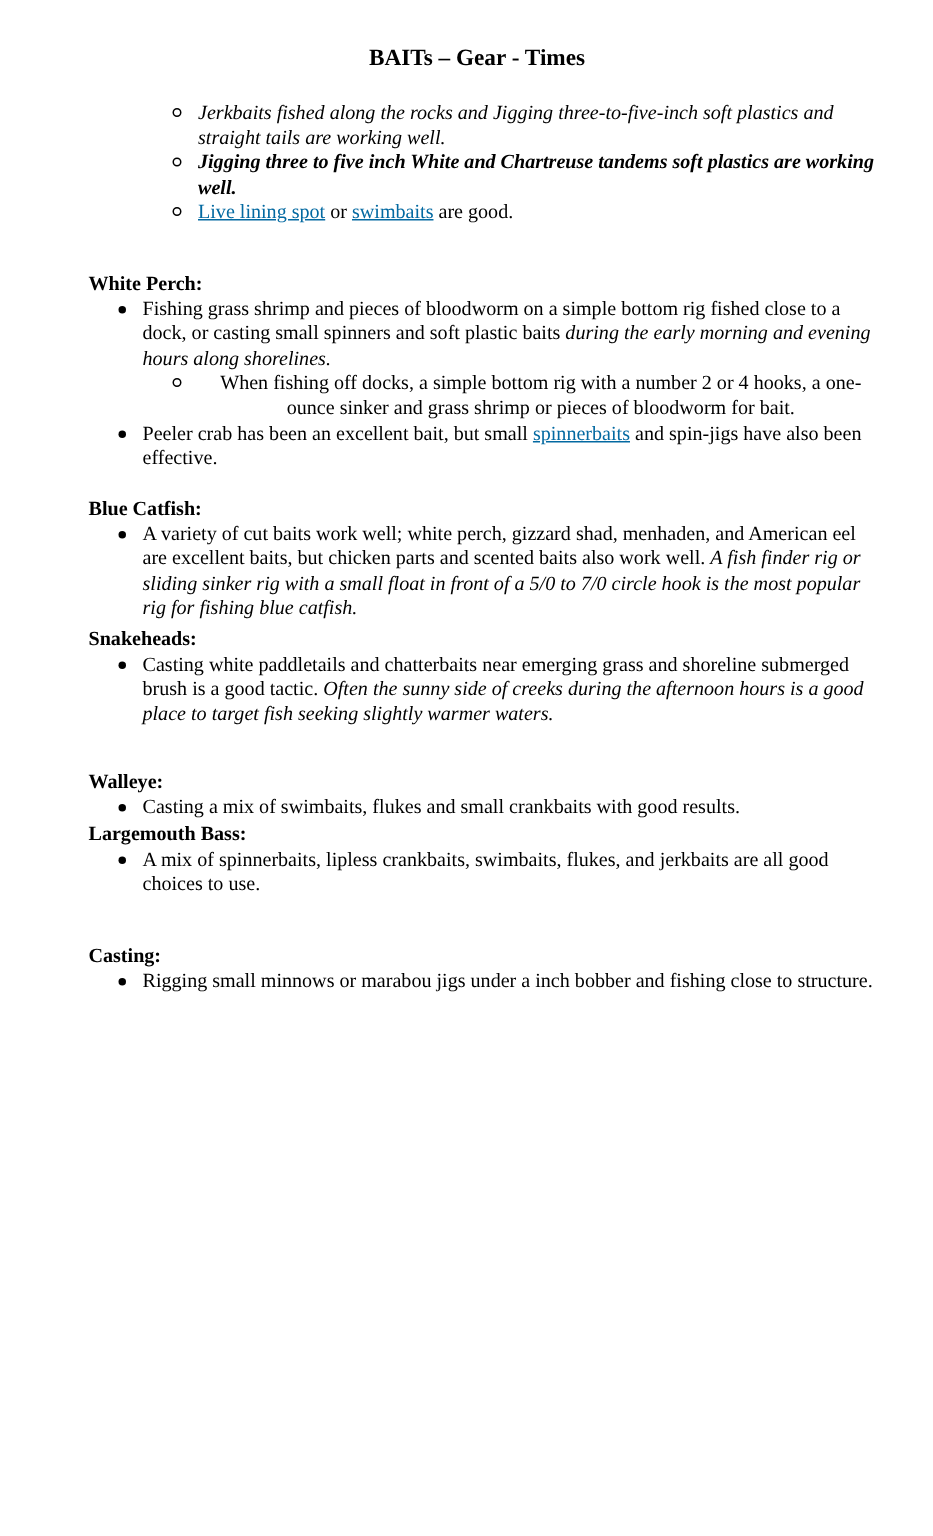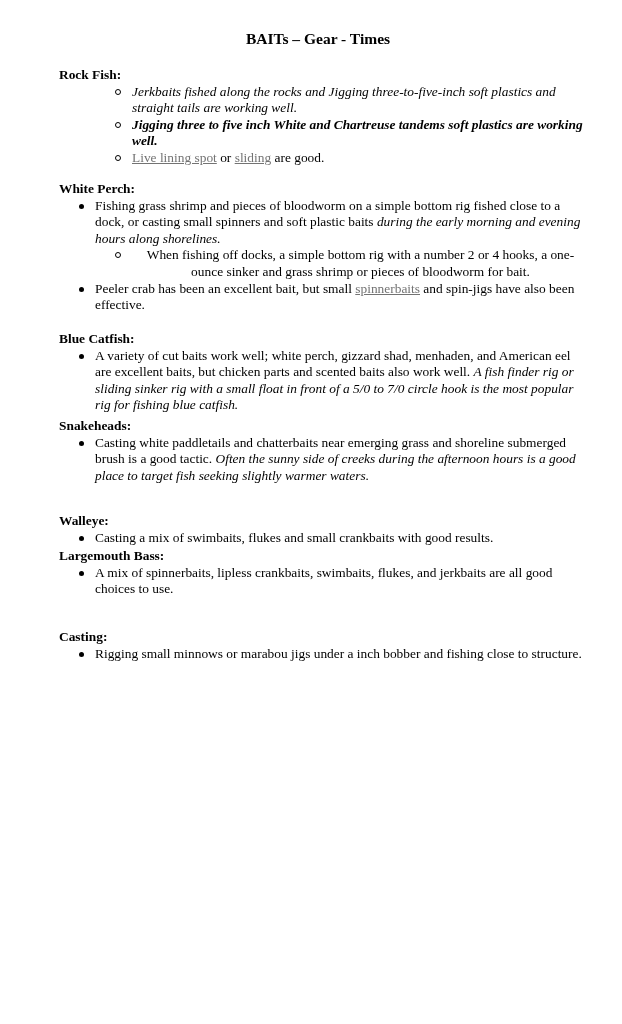--- a/index.html
+++ b/index.html
@@ -24,42 +24,41 @@
       width: 5px; height: 5px; border-radius: 50%; background: #000;
     }
     .l2 { padding-left: 73px; }
     .l2::before {
       content: ""; position: absolute; left: 56px; top: 5px;
       width: 4px; height: 4px; border-radius: 50%; border: 1.3px solid #000; background: transparent;
     }
     .nested .l2 { padding-left: 37px; text-align: center; }
     .nested .l2::before { left: 20px; }
     .nested { margin-left: -36px; padding-left: 36px; }
-    a.link { color: #737373; text-decoration: underline; }
+    a.link { color: #0369a1; text-decoration: underline; }
     .it { font-style: italic; }
     .bi { font-style: italic; font-weight: bold; }
   </style>
 </head>
 <body>
 
 <div class="page">
 
   <div class="title">BAITs – Gear - Times</div>
 
   <div class="section" style="top:67px;">
-    <p class="sec-head">Rock Fish:</p>
     <ul>
       <li class="l2">
         <span class="it">Jerkbaits fished along the rocks and Jigging three-to-five-inch soft plastics and straight tails are working well.</span>
       </li>
       <li class="l2">
         <span class="bi">Jigging three to five inch White and Chartreuse tandems soft plastics are working well.</span>
       </li>
       <li class="l2">
-        <a class="link" href="#">Live lining spot</a><span> or </span><a class="link" href="#">sliding</a><span> are good.</span>
+        <a class="link" href="#">Live lining spot</a><span> or </span><a class="link" href="#">swimbaits</a><span> are good.</span>
       </li>
     </ul>
   </div>
 
   <div class="section" style="top:181px;">
     <p class="sec-head">White Perch:</p>
     <ul>
       <li class="l1">
         <span class="txt"><span>Fishing grass shrimp and pieces of bloodworm on a simple bottom rig fished close to a dock, or casting small spinners and soft plastic baits </span><span class="it">during the early morning and evening hours along shorelines.</span></span>
         <ul class="nested">

